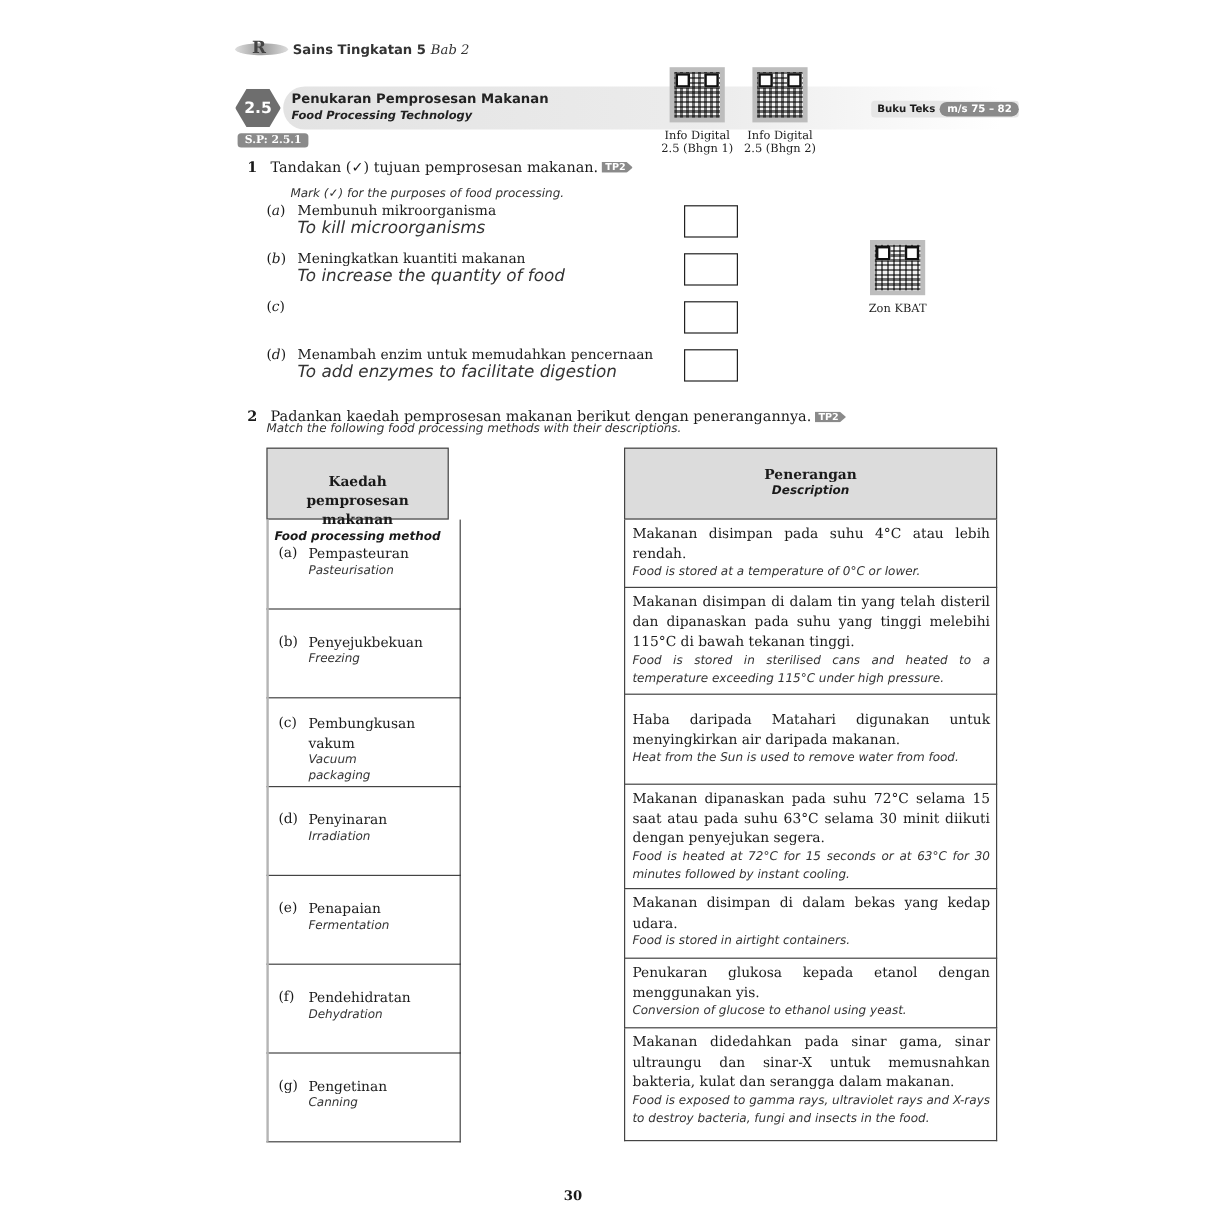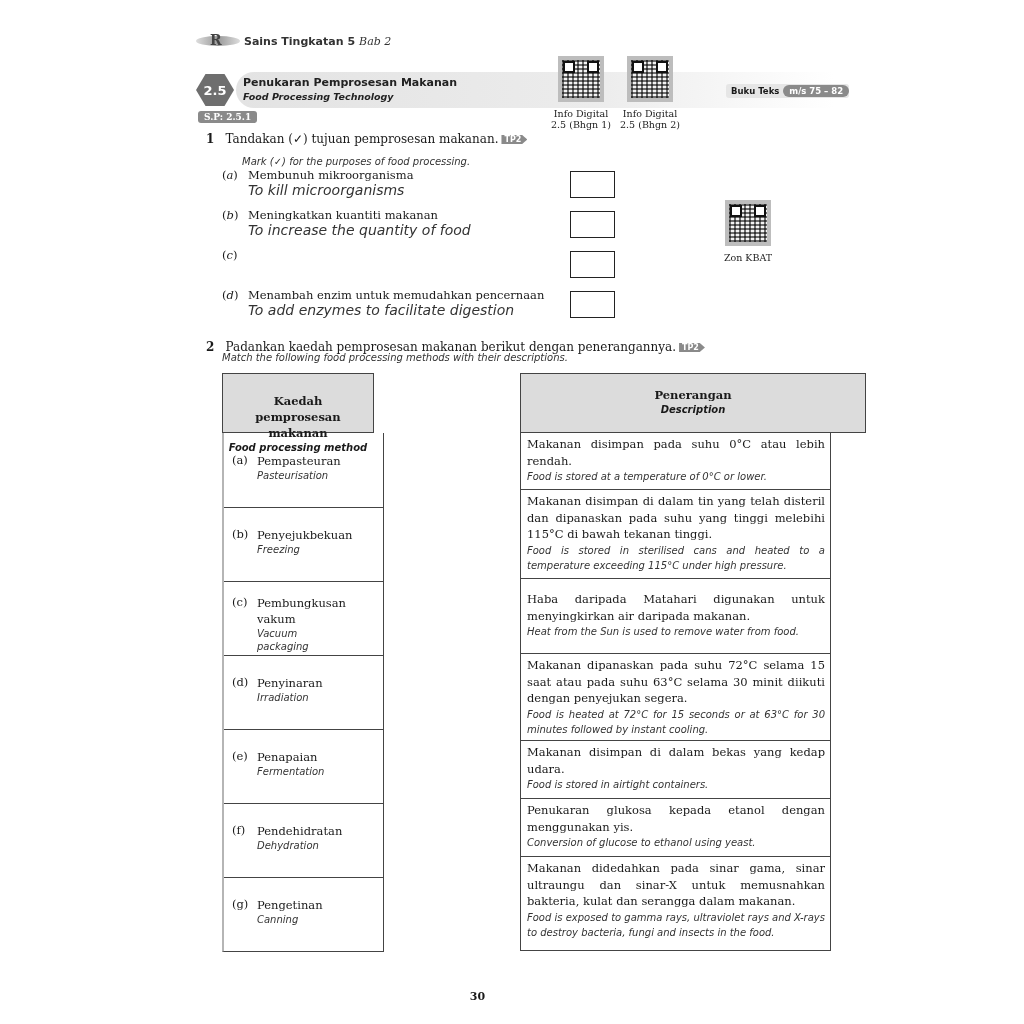--- a/index.html
+++ b/index.html
@@ -47,21 +47,21 @@
   .opt-en { font-family: "DejaVu Sans", sans-serif; font-style: italic; font-size: 14px; color: #333; }
   .tick-box { width: 45px; height: 27px; border: 1px solid #222; background: #fff; }
   .lhead { left: 222px; top: 373px; width: 152px; height: 60px; background: #dcdcdc; border: 1px solid #444; text-align: center; padding-top: 19px; }
   .lhead .ms { font-family: "DejaVu Serif", serif; font-weight: bold; font-size: 11.5px; line-height: 16px; }
   .lhead .en { font-family: "DejaVu Sans", sans-serif; font-weight: bold; font-style: italic; font-size: 10px; line-height: 14px; }
   .lcell { left: 222px; width: 162px; height: 75px; border: 1px solid #444; border-top: none; border-left-color: #b5b5b5; border-left-width: 2px; padding: 20px 0 0 8px; display: flex; }
   .lcell .let { width: 25px; font-family: "DejaVu Serif", serif; font-size: 11.5px; }
   .lcell .ms { font-family: "DejaVu Serif", serif; font-size: 11.5px; line-height: 16px; }
   .lcell .en { font-family: "DejaVu Sans", sans-serif; font-style: italic; font-size: 10px; line-height: 13px; color: #333; }
 
-  .rhead { left: 520px; top: 373px; width: 346px; height: 60px; background: #dcdcdc; border: 1px solid #444; text-align: center; padding-top: 14px; }
+  .rhead { left: 520px; top: 373px; width: 311px; height: 60px; background: #dcdcdc; border: 1px solid #444; text-align: center; padding-top: 14px; }
   .rhead .ms { font-family: "DejaVu Serif", serif; font-weight: bold; font-size: 11.5px; line-height: 15px; }
   .rhead .en { font-family: "DejaVu Sans", sans-serif; font-weight: bold; font-style: italic; font-size: 10px; line-height: 14px; }
   .rcell { left: 520px; width: 311px; border: 1px solid #444; border-top: none; padding: 3px 5px 2px 6px; }
   .rcell .ms { font-family: "DejaVu Serif", serif; font-size: 11.5px; line-height: 16.5px; text-align: justify; text-align-last: left; }
   .rcell .en { font-family: "DejaVu Sans", sans-serif; font-style: italic; font-size: 10px; line-height: 15.5px; color: #333; text-align: justify; text-align-last: left; }
 
   .page-num { left: 0; width: 883px; top: 990px; text-align: center; font-family: "DejaVu Serif", serif; font-weight: bold; font-size: 11px; margin-left: 36px; }
 </style>
 </head>
 <body>
@@ -221,21 +221,21 @@
       <div class="en">Canning</div>
     </div>
 </div>
 
 <div class="abs rhead">
   <div class="ms">Penerangan</div>
   <div class="en">Description</div>
 </div>
 
 <div class="abs rcell" style="top:433px; height:57px;">
-  <div class="ms">Makanan disimpan pada suhu 0°C atau lebih rendah.</div>
+  <div class="ms">Makanan disimpan pada suhu 4°C atau lebih rendah.</div>
   <div class="en">Food is stored at a temperature of 0°C or lower.</div>
 </div>
 <div class="abs rcell" style="top:490px; height:89px;">
   <div class="ms">Makanan disimpan di dalam tin yang telah disteril dan dipanaskan pada suhu yang tinggi melebihi 115°C di bawah tekanan tinggi.</div>
   <div class="en">Food is stored in sterilised cans and heated to a temperature exceeding 115°C under high pressure.</div>
 </div>
 <div class="abs rcell" style="top:579px; height:75px; padding-top:12px;">
   <div class="ms">Haba daripada Matahari digunakan untuk menyingkirkan air daripada makanan.</div>
   <div class="en">Heat from the Sun is used to remove water from food.</div>
 </div>

